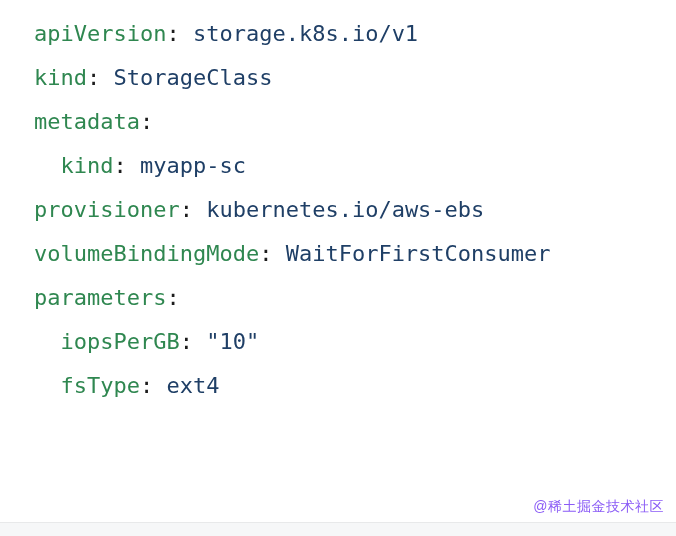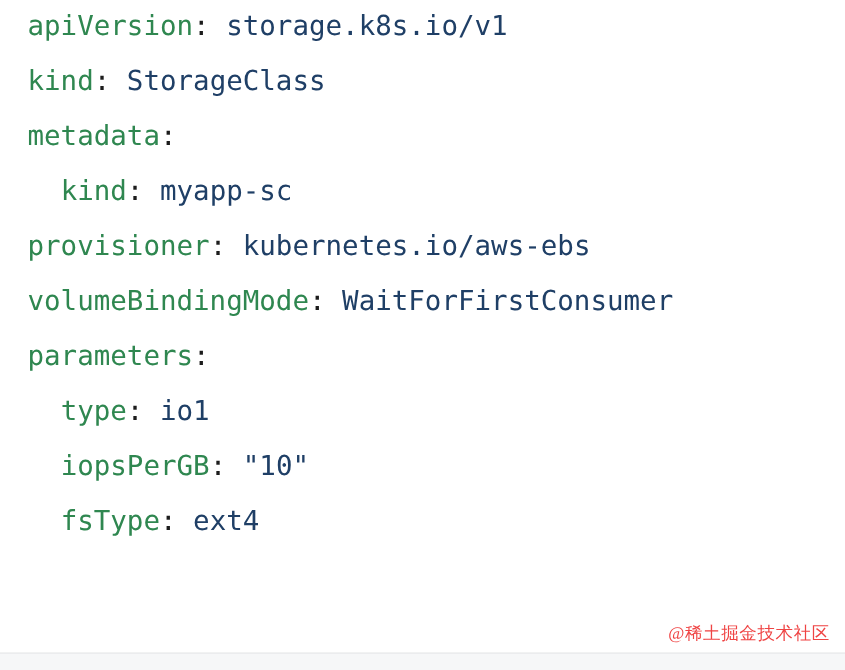--- a/index.html
+++ b/index.html
@@ -15,21 +15,21 @@
     position: relative;
   }
 
   #code-block {
     position: absolute;
     left: 0;
     top: 0;
     width: 676px;
     height: 522px;
     background: #ffffff;
-    padding: 0;
+    padding: 12px;
     box-sizing: border-box;
   }
 
   .code-line {
     position: relative;
     height: 44px;
     line-height: 44px;
     font-size: 22px;
     letter-spacing: 0px;
     white-space: pre;
@@ -54,23 +54,23 @@
     color: #1f3f66;
   }
   .tok-indent {
     color: transparent;
   }
 
   #watermark {
     position: absolute;
     right: 12px;
     top: 498px;
-    font-family: Liberation Serif, serif;
+    font-family: Liberation Sans, sans-serif;
     font-size: 14px;
-    color: #ef4444;
+    color: #8b5cf6;
     letter-spacing: 0.5px;
     white-space: nowrap;
     user-select: none;
   }
 
   #bottom-bar {
     position: absolute;
     left: 0;
     top: 522px;
     width: 676px;
@@ -84,20 +84,19 @@
 <body>
 
 <div id="code-block">
     <div class="code-line"><span class="tok-key">apiVersion</span><span class="tok-colon">:</span><span class="tok-val"> storage.k8s.io/v1</span></div>
     <div class="code-line"><span class="tok-key">kind</span><span class="tok-colon">:</span><span class="tok-val"> StorageClass</span></div>
     <div class="code-line"><span class="tok-key">metadata</span><span class="tok-colon">:</span></div>
     <div class="code-line"><span class="tok-indent">  </span><span class="tok-key">kind</span><span class="tok-colon">:</span><span class="tok-val"> myapp-sc</span></div>
     <div class="code-line"><span class="tok-key">provisioner</span><span class="tok-colon">:</span><span class="tok-val"> kubernetes.io/aws-ebs</span></div>
     <div class="code-line"><span class="tok-key">volumeBindingMode</span><span class="tok-colon">:</span><span class="tok-val"> WaitForFirstConsumer</span></div>
     <div class="code-line"><span class="tok-key">parameters</span><span class="tok-colon">:</span></div>
-    <div class="code-line"><span class="tok-indent">  </span><span class="tok-key">type</span><span class="tok-colon">:</span><span class="tok-val"> io1</span></div>
     <div class="code-line"><span class="tok-indent">  </span><span class="tok-key">iopsPerGB</span><span class="tok-colon">:</span><span class="tok-val"> "10"</span></div>
     <div class="code-line"><span class="tok-indent">  </span><span class="tok-key">fsType</span><span class="tok-colon">:</span><span class="tok-val"> ext4</span></div>
   </div>
 
 <div id="watermark">@稀土掘金技术社区</div>
 
 <div id="bottom-bar"></div>
 
 </body></html>

